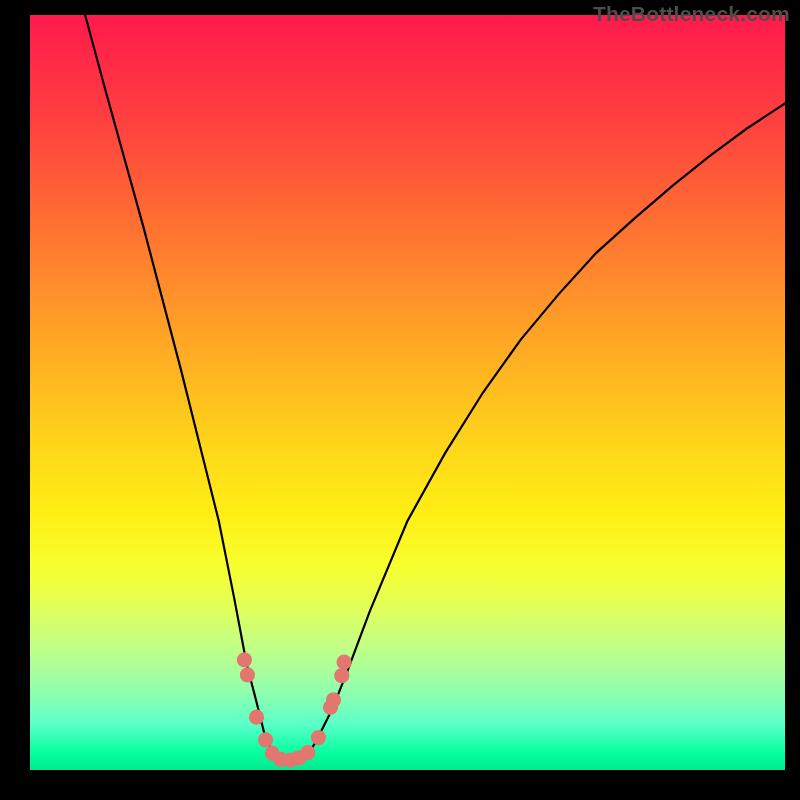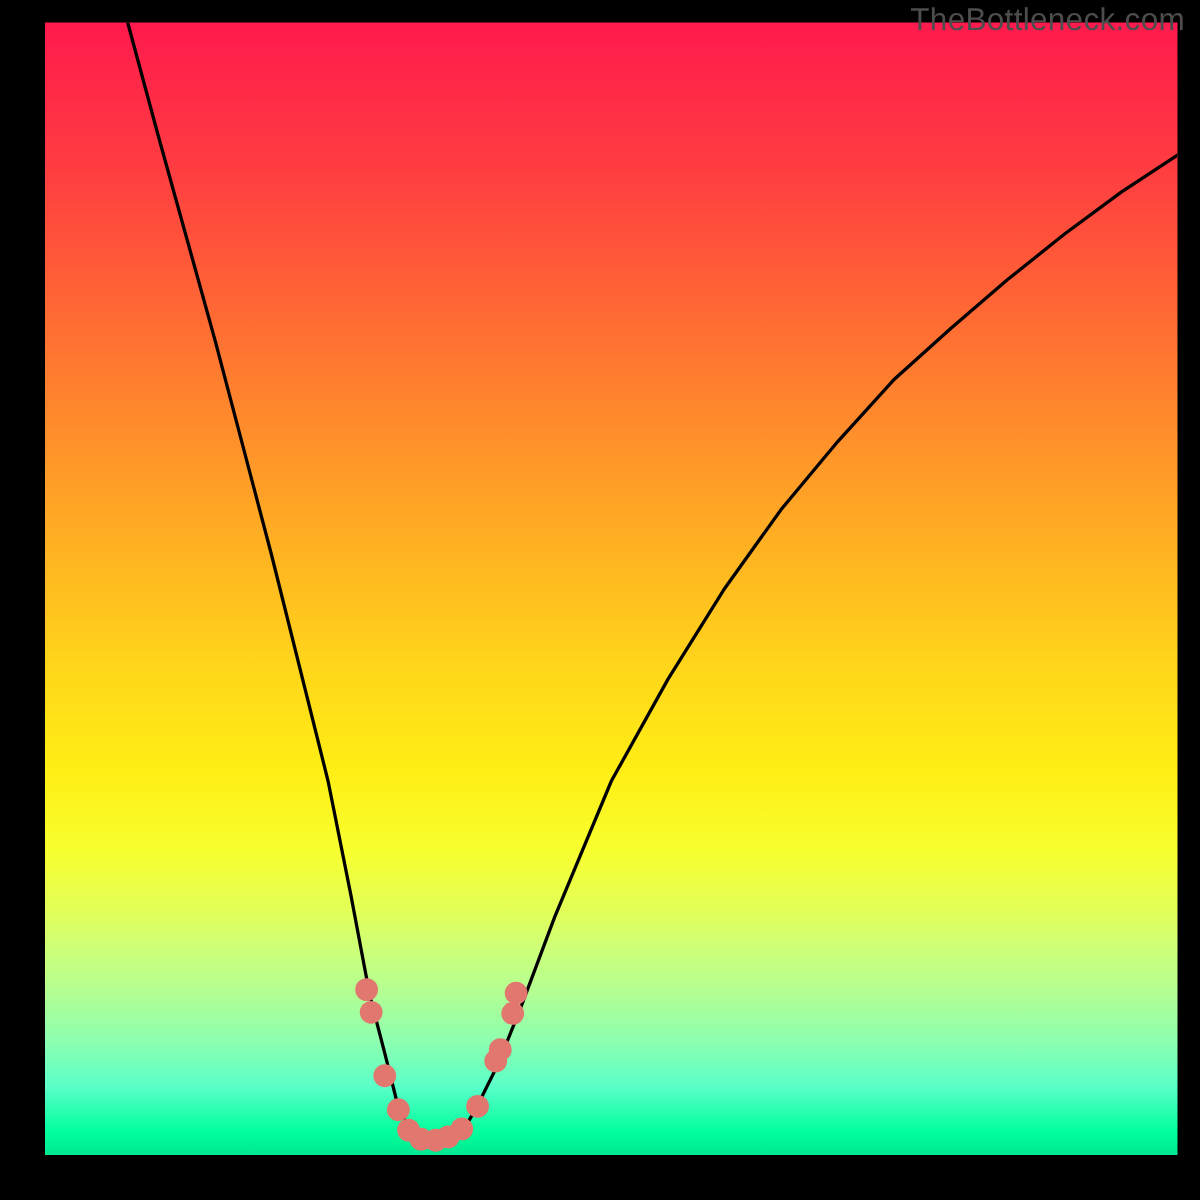--- a/index.html
+++ b/index.html
@@ -49,21 +49,21 @@
     top: 0;
     width: 755px;
     height: 755px;
   }
   .watermark {
     position: absolute;
     top: 2px;
     right: 10px;
     color: #4d4d4d;
     font-size: 21px;
-    font-weight: 400;
+    font-weight: 700;
     letter-spacing: 0.2px;
   }
 </style>
 </head>
 <body>
 
 <div class="stage">
   <div class="plot">
     <svg class="curve-svg" viewBox="0 0 755 755" preserveAspectRatio="none">
       <path id="curve-path" fill="none" stroke="#000" stroke-width="2.2" stroke-linecap="round" d="M55.11 0.00 L75.50 75.50 L113.25 211.40 L151.00 354.85 L173.65 445.45 L188.75 505.85 L203.85 581.35 L216.68 649.30 L226.50 687.05 L234.05 717.25 L241.60 736.13 L249.15 743.67 L256.70 745.18 L268.02 743.67 L279.35 737.63 L286.90 724.80 L302.00 694.60 L317.10 656.85 L339.75 596.45 L377.50 505.85 L415.25 437.90 L453.00 377.50 L490.75 324.65 L528.50 279.35 L566.25 237.82 L604.00 203.85 L641.75 171.38 L679.50 141.19 L717.25 113.25 L755.00 88.34"></path>

